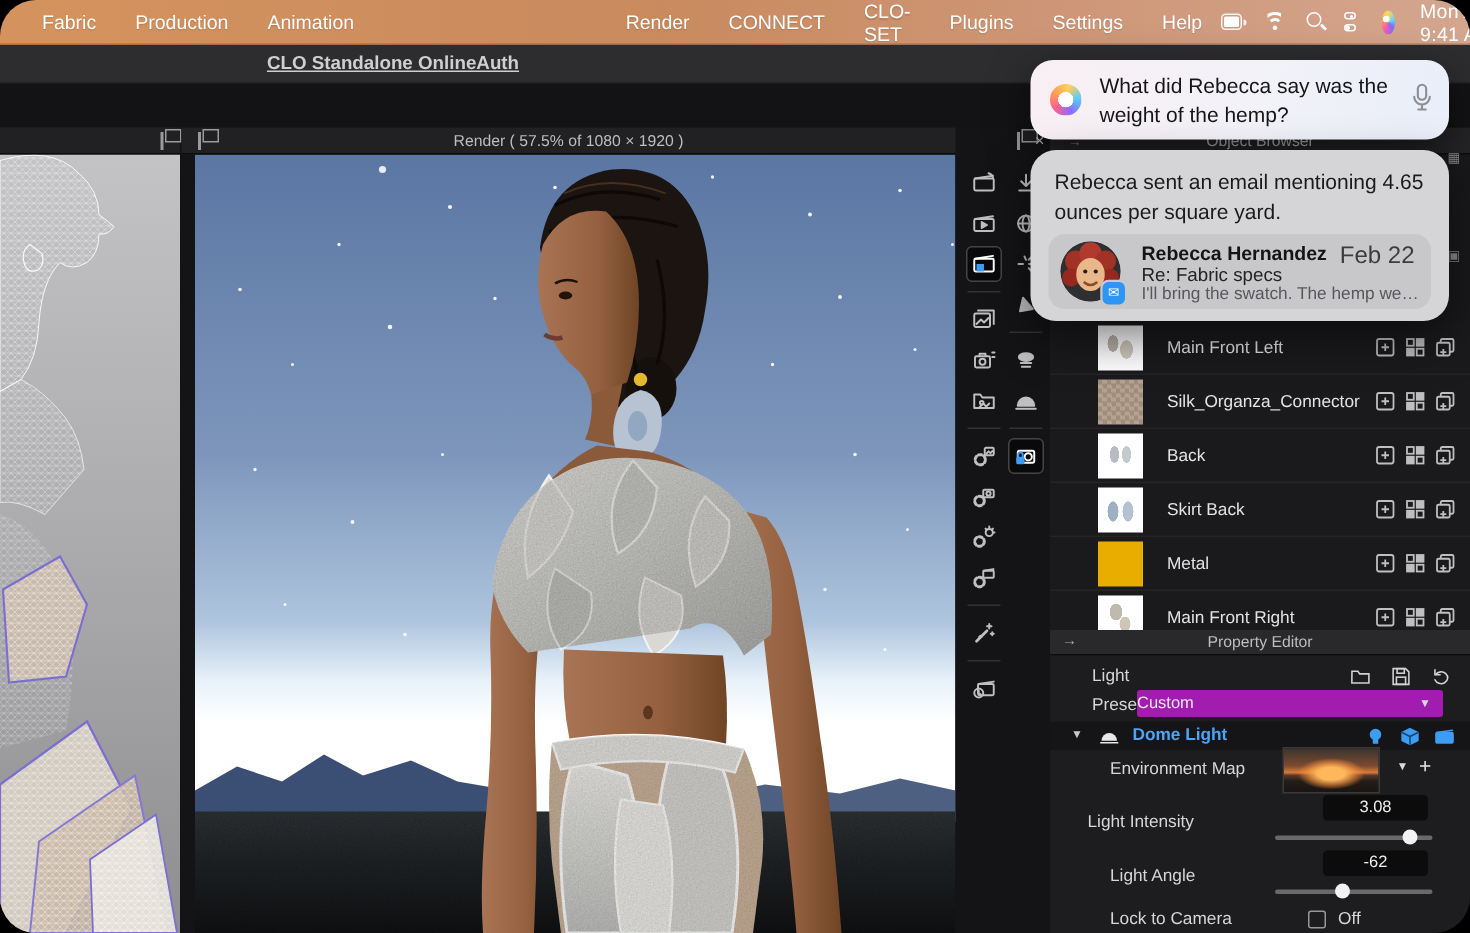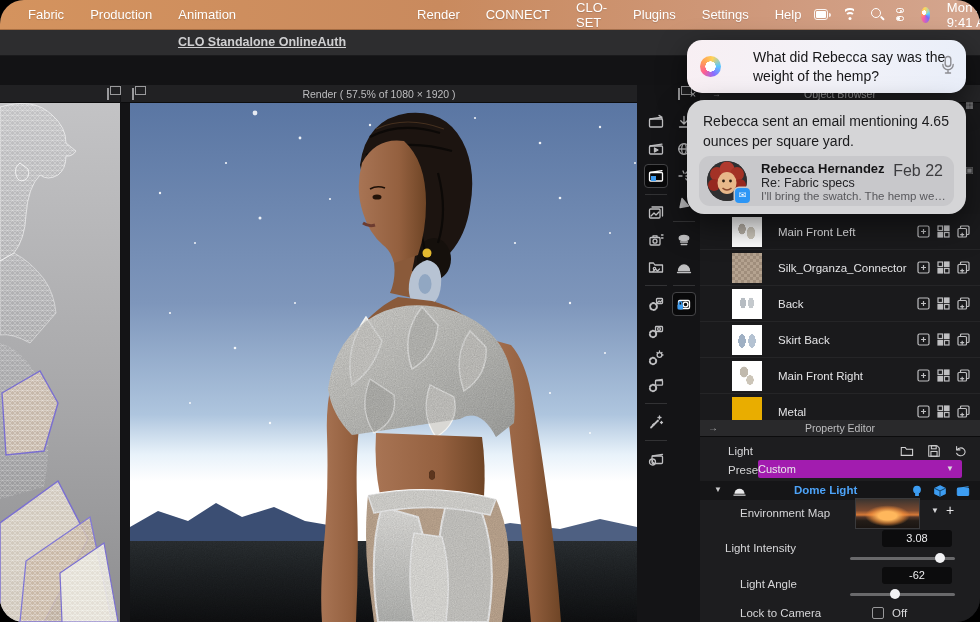--- a/index.html
+++ b/index.html
@@ -91,36 +91,36 @@
 
   .propeditor{position:absolute;left:700px;top:420px;width:280px;height:202px;background:#1d1d1f;}
   .propeditor .ptitle{background:#29292b;height:17px;}
   .parrow{position:absolute;left:8px;top:2px;color:#aaaaac;font-size:10px;}
   .plabel{position:absolute;color:#d6d6d8;font-size:11.5px;}
   .picons{position:absolute;display:flex;gap:13px;}
   .picons svg{width:14px;height:14px;stroke:#d2d2d4;fill:none;stroke-width:1.2;stroke-linecap:round;}
   .dropdown{position:absolute;left:58px;top:40px;width:204px;height:18px;background:#a21caf;border-radius:2px;color:#e8e8ea;font-size:11px;line-height:18px;}
   .dropdown .caret{position:absolute;right:8px;top:0;font-size:8px;color:#d8d8da;}
   .domerow{position:absolute;left:0;top:61px;width:280px;height:19px;background:#151517;}
-  .bluename{color:#4da3f8;font-size:11.5px;font-weight:bold;margin-left:39px;}
+  .bluename{color:#4da3f8;font-size:11.5px;font-weight:bold;}
   .envthumb{position:absolute;left:155px;top:78px;width:65px;height:31px;border:1px solid #3a3a3c;
     background:
      radial-gradient(30px 14px at 50% 58%,#ffb75c 0 30%,rgba(255,150,60,.55) 55%,transparent 75%),
      linear-gradient(#3a3430 0%,#7c4a30 40%,#d87a38 55%,#57382a 62%,#241d18 75%,#1a1512 100%);}
   .vfield{position:absolute;width:70px;height:17px;background:#0c0c0d;border-radius:3px;color:#ededef;font-size:11px;text-align:center;line-height:17px;}
   .slider{position:absolute;width:105px;height:10px;}
   .slider .track{position:absolute;left:0;top:4px;width:100%;height:3px;background:#69696b;border-radius:2px;}
   .slider .knob{position:absolute;top:0;width:10px;height:10px;background:#f2f2f4;border-radius:50%;}
   .checkbox{position:absolute;width:12px;height:12px;border:1.3px solid #98989a;border-radius:2px;background:transparent;}
 
   
   .q-bubble{position:absolute;left:687px;top:40px;width:279px;height:53px;border-radius:15px;
     background:linear-gradient(100deg,#f8eff3 0%,#f2f2f8 55%,#e9eef9 100%);
     box-shadow:0 10px 28px rgba(0,0,0,.5);}
-  .q-bubble .qtext{position:absolute;left:46px;top:8px;width:198px;font-size:14px;line-height:19px;color:#161618;margin-left:20px;}
+  .q-bubble .qtext{position:absolute;left:46px;top:8px;width:198px;font-size:14px;line-height:19px;color:#161618;}
   .q-siri{position:absolute;left:13px;top:16px;width:21px;height:21px;border-radius:50%;
     background:radial-gradient(circle at 50% 50%,#fff 0 34%,transparent 35%),
       conic-gradient(from 230deg,#ff5f8f,#ff9e57,#ffd257,#59c9ff,#8a6bff,#ff5f8f);}
   .q-mic{position:absolute;right:11px;top:15px;}
   .q-mic svg{width:14px;height:20px;stroke:#8d8d92;fill:none;stroke-width:1.4;stroke-linecap:round;}
 
   .a-bubble{position:absolute;left:687px;top:100px;width:279px;height:114px;border-radius:17px;
     background:#d5d5d7;box-shadow:0 12px 30px rgba(0,0,0,.5);}
   .a-bubble .atext{position:absolute;left:16px;top:11px;width:246px;font-size:14px;line-height:20px;color:#1b1b1d;}
   .mailcard{position:absolute;left:12px;top:56px;width:255px;height:50px;border-radius:11px;background:#c8c8cb;}
@@ -561,43 +561,43 @@
               <rect x="7.5" y="7.5" width="4.5" height="4.5"></rect>
             </svg>
           <svg viewBox="0 0 13 13">
               <rect x="3.5" y="1" width="8.5" height="8.5" rx="1"></rect>
               <rect x="1" y="3.5" width="8.5" height="8.5" rx="1" fill="#1a1a1c"></rect>
               <path d="M5.2 7.7 v4 M3.2 9.7 h4"></path>
             </svg>
         </span>
       </div>
       <div class="orow">
-        <span class="thumb t-f4"></span>
-        <span class="olabel">Main Front Right</span>
+        <span class="thumb t-metal"></span>
+        <span class="olabel">Metal</span>
         <span class="oicons">
           <svg viewBox="0 0 13 13">
               <rect x="1" y="1" width="11" height="11" rx="1.5"></rect>
               <path d="M6.5 4 v5 M4 6.5 h5"></path>
             </svg>
           <svg viewBox="0 0 13 13">
               <rect x="1" y="1" width="4.5" height="4.5"></rect>
               <rect x="7.5" y="1" width="4.5" height="4.5" fill="#bfbfc1"></rect>
               <rect x="1" y="7.5" width="4.5" height="4.5" fill="#bfbfc1"></rect>
               <rect x="7.5" y="7.5" width="4.5" height="4.5"></rect>
             </svg>
           <svg viewBox="0 0 13 13">
               <rect x="3.5" y="1" width="8.5" height="8.5" rx="1"></rect>
               <rect x="1" y="3.5" width="8.5" height="8.5" rx="1" fill="#1a1a1c"></rect>
               <path d="M5.2 7.7 v4 M3.2 9.7 h4"></path>
             </svg>
         </span>
       </div>
       <div class="orow">
-        <span class="thumb t-metal"></span>
-        <span class="olabel">Metal</span>
+        <span class="thumb t-f4"></span>
+        <span class="olabel">Main Front Right</span>
         <span class="oicons">
           <svg viewBox="0 0 13 13">
               <rect x="1" y="1" width="11" height="11" rx="1.5"></rect>
               <path d="M6.5 4 v5 M4 6.5 h5"></path>
             </svg>
           <svg viewBox="0 0 13 13">
               <rect x="1" y="1" width="4.5" height="4.5"></rect>
               <rect x="7.5" y="1" width="4.5" height="4.5" fill="#bfbfc1"></rect>
               <rect x="1" y="7.5" width="4.5" height="4.5" fill="#bfbfc1"></rect>
               <rect x="7.5" y="7.5" width="4.5" height="4.5"></rect>

